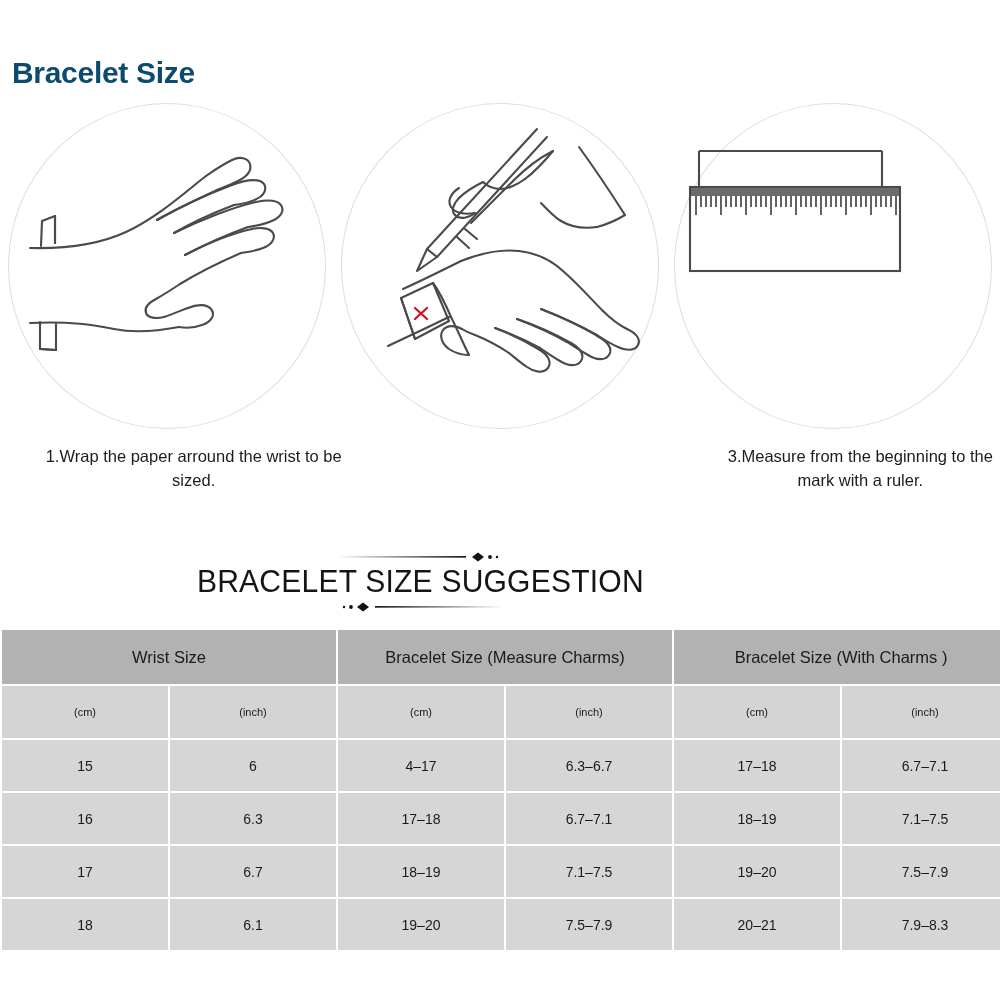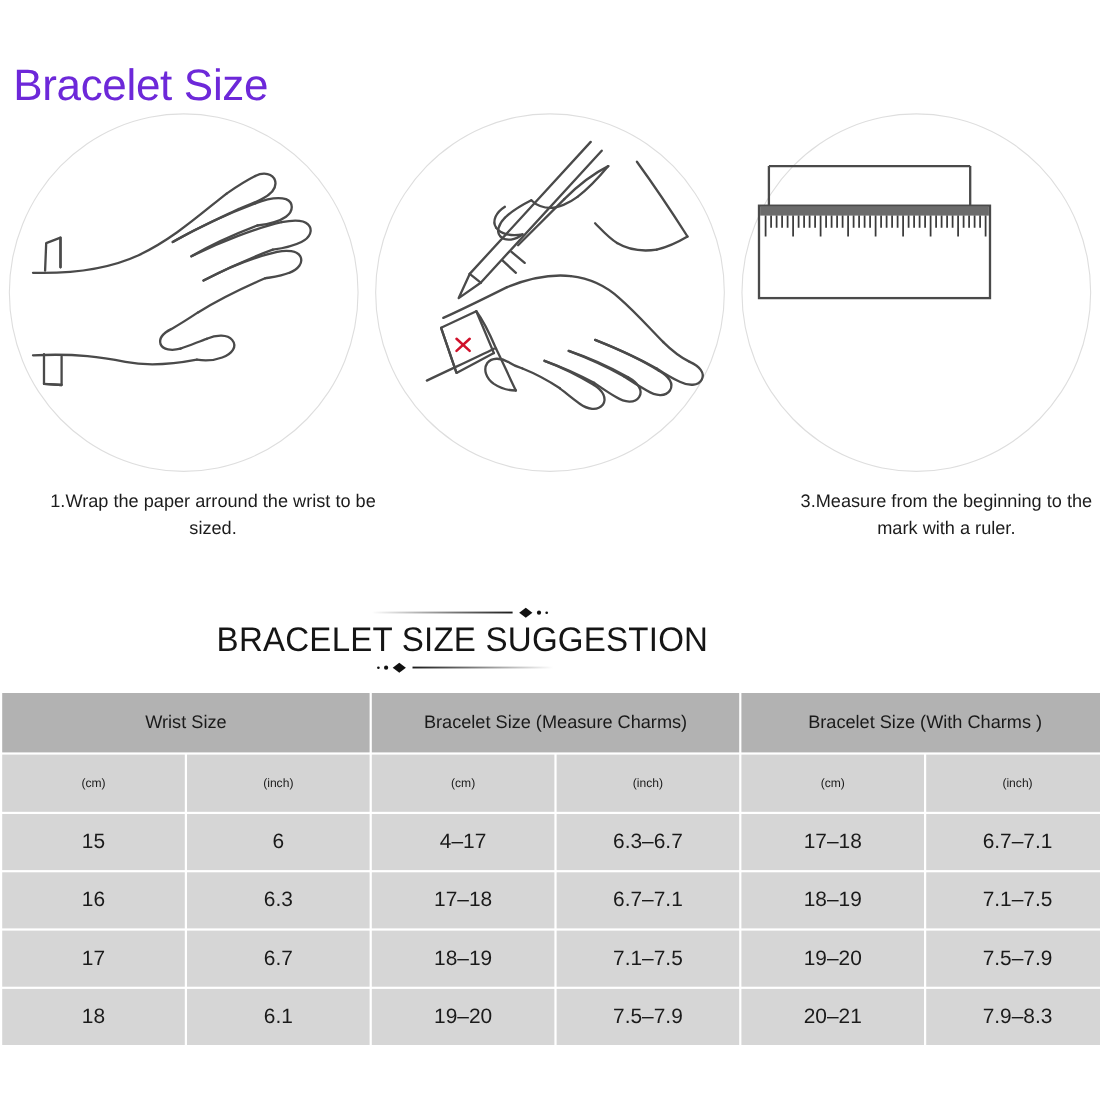--- a/index.html
+++ b/index.html
@@ -14,24 +14,24 @@
     font-family: "Liberation Sans", sans-serif;
     color: #1a1a1a;
     overflow: hidden;
   }
 
   
   #page-title {
     position: absolute;
     left: 12px;
     top: 58px;
-    font-size: 40px;
-    font-weight: normal;
+    font-size: 30px;
+    font-weight: bold;
     letter-spacing: -0.3px;
-    color: #6d28d9;
+    color: #0c4a6e;
     line-height: 1;
   }
 
   
   #steps {
     position: absolute;
     left: 0;
     top: 100px;
     width: 1000px;
     height: 400px;
@@ -126,21 +126,21 @@
     font-weight: normal;
   }
   #size-table tr.unit-row td {
     background: #d4d4d4;
     height: 52px;
     font-size: 11px;
   }
   #size-table tr.data-row td {
     background: #d6d6d6;
     height: 51px;
-    font-size: 19px;
+    font-size: 14px;
   }
 </style>
 </head>
 <body>
 
 <div id="page-title">Bracelet Size</div>
 
 <div id="steps">
 
   <div class="step">

